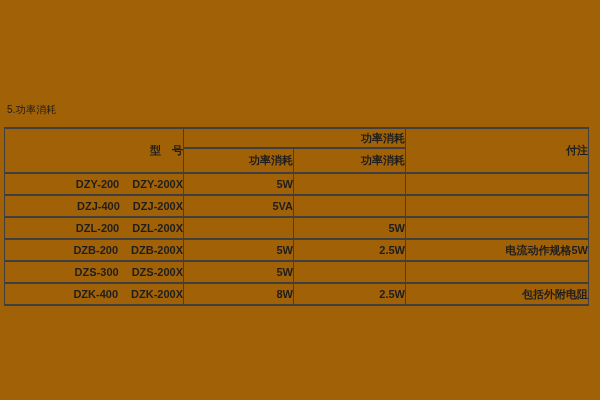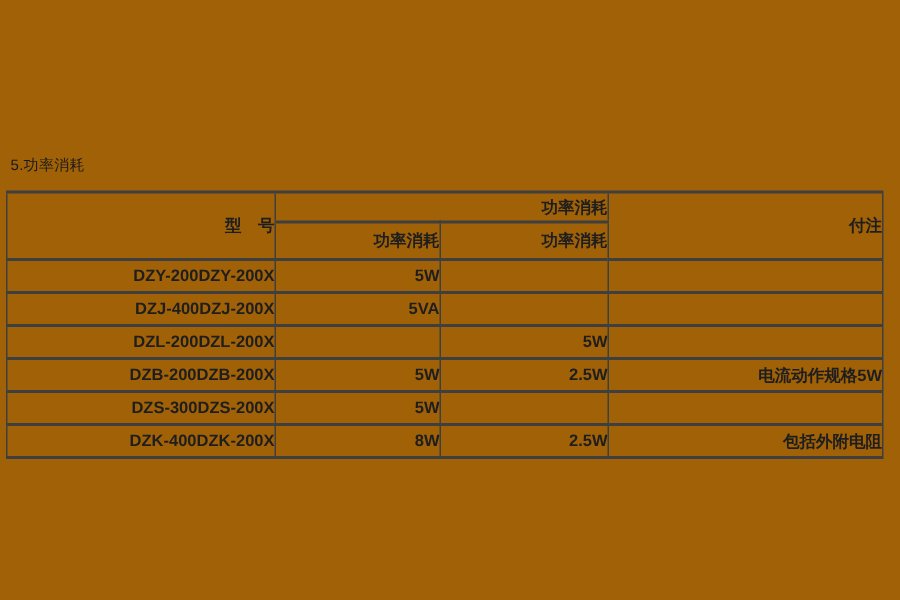--- a/index.html
+++ b/index.html
@@ -37,21 +37,21 @@
     text-align: right;
     vertical-align: middle;
     padding: 0;
     color: #1e1e1e;
     overflow: hidden;
     white-space: nowrap;
   }
   tr.header-row-1 { height: 20px; }
   tr.header-row-2 { height: 25px; }
   tr.data-row     { height: 22px; }
-  .model-a { }
+  .model-a { margin-right: 13px; }
 </style>
 </head>
 <body>
 
 <div class="page">
 
   <div class="section-title">5.功率消耗</div>
 
   <table class="spec">
     <colgroup>

